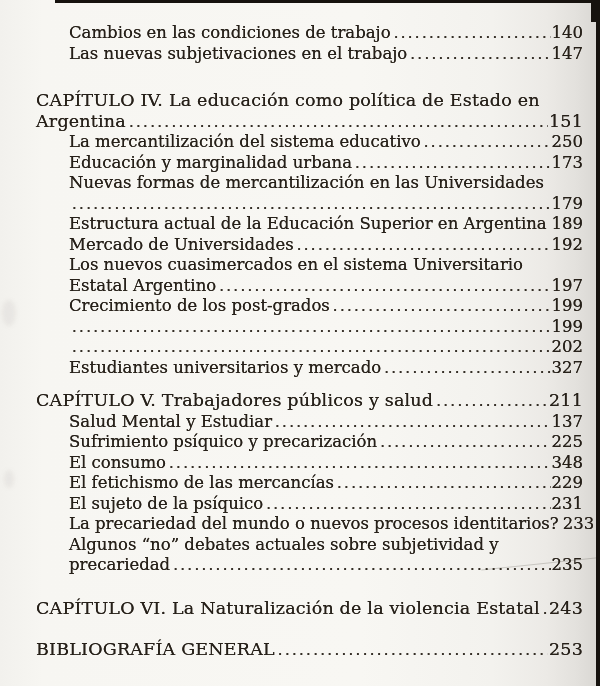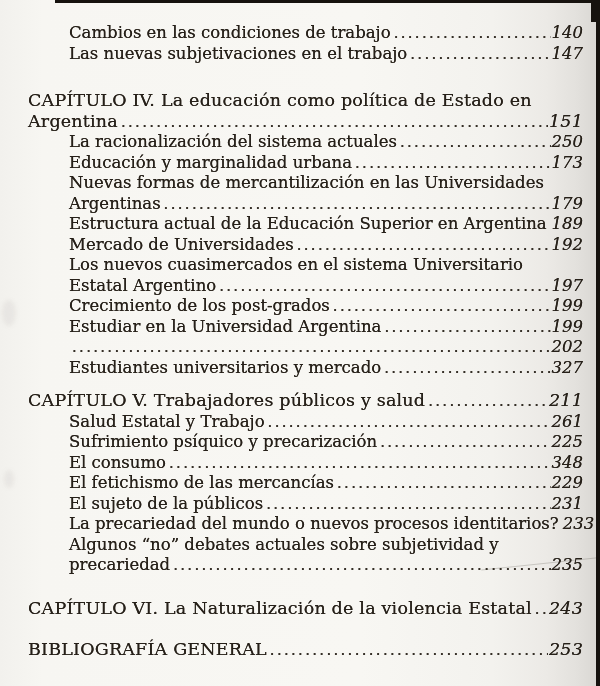--- a/index.html
+++ b/index.html
@@ -25,28 +25,28 @@
   .smudge.s2 { left: 4px; top: 470px; width: 10px; height: 18px; }
 
   
   .toc {
     position: absolute; top: 23px; left: 0; right: 0;
     padding-right: 17px;
     text-shadow: 0 0 0.6px rgba(38,30,22,.85);
   }
   .row { display: flex; align-items: baseline; line-height: 20.5px; white-space: nowrap; }
   .row .t  { flex: 0 0 auto; }
-  .row.chapter { padding-left: 28px; font-size: 17.5px; letter-spacing: .2px; }
+  .row.chapter { padding-left: 28px; font-size: 17.5px; letter-spacing: .2px; margin-left: 8px; }
   .row.sub     { padding-left: 69px; font-size: 16.5px; }
   .dots {
     flex: 1 1 auto; overflow: hidden;
     padding-left: 3px; letter-spacing: 2.3px;
     font-size: 15px; color: #332d25;
   }
-  .pg { flex: 0 0 auto; padding-left: 1px; font-style: italic; }
+  .pg { flex: 0 0 auto; padding-left: 1px; }
   .gap { width: 100%; }
 </style>
 </head>
 <body>
 
 <div class="page">
   <div class="smudge s1"></div>
   <div class="smudge s2"></div>
 
   <div class="toc" id="toc">
@@ -63,34 +63,33 @@
       <div class="gap" style="height: 26px;"></div>
       <div class="row chapter">
         <span class="t">CAPÍTULO IV. La educación como política de Estado en</span>
       </div>
       <div class="row chapter">
         <span class="t">Argentina</span>
         <span class="dots">......................................................................................................................................................</span>
         <span class="pg">151</span>
       </div>
       <div class="row sub">
-        <span class="t">La racionalización del sistema actuales</span>
+        <span class="t">La mercantilización del sistema educativo</span>
         <span class="dots">......................................................................................................................................................</span>
         <span class="pg">250</span>
       </div>
       <div class="row sub">
         <span class="t">Educación y marginalidad urbana</span>
         <span class="dots">......................................................................................................................................................</span>
         <span class="pg">173</span>
       </div>
       <div class="row sub">
         <span class="t">Nuevas formas de mercantilización en las Universidades</span>
       </div>
       <div class="row sub">
-        <span class="t">Argentinas</span>
         <span class="dots">......................................................................................................................................................</span>
         <span class="pg">179</span>
       </div>
       <div class="row sub">
         <span class="t">Estructura actual de la Educación Superior en Argentina</span>
         <span class="dots">......................................................................................................................................................</span>
         <span class="pg">189</span>
       </div>
       <div class="row sub">
         <span class="t">Mercado de Universidades</span>
@@ -104,61 +103,60 @@
         <span class="t">Estatal Argentino</span>
         <span class="dots">......................................................................................................................................................</span>
         <span class="pg">197</span>
       </div>
       <div class="row sub">
         <span class="t">Crecimiento de los post-grados</span>
         <span class="dots">......................................................................................................................................................</span>
         <span class="pg">199</span>
       </div>
       <div class="row sub">
-        <span class="t">Estudiar en la Universidad Argentina</span>
         <span class="dots">......................................................................................................................................................</span>
         <span class="pg">199</span>
       </div>
       <div class="row sub">
         <span class="dots">......................................................................................................................................................</span>
         <span class="pg">202</span>
       </div>
       <div class="row sub">
         <span class="t">Estudiantes universitarios y mercado</span>
         <span class="dots">......................................................................................................................................................</span>
         <span class="pg">327</span>
       </div>
       <div class="gap" style="height: 12px;"></div>
       <div class="row chapter">
         <span class="t">CAPÍTULO V. Trabajadores públicos y salud</span>
         <span class="dots">......................................................................................................................................................</span>
         <span class="pg">211</span>
       </div>
       <div class="row sub">
-        <span class="t">Salud Estatal y Trabajo</span>
+        <span class="t">Salud Mental y Estudiar</span>
         <span class="dots">......................................................................................................................................................</span>
-        <span class="pg">261</span>
+        <span class="pg">137</span>
       </div>
       <div class="row sub">
         <span class="t">Sufrimiento psíquico y precarización</span>
         <span class="dots">......................................................................................................................................................</span>
         <span class="pg">225</span>
       </div>
       <div class="row sub">
         <span class="t">El consumo</span>
         <span class="dots">......................................................................................................................................................</span>
         <span class="pg">348</span>
       </div>
       <div class="row sub">
         <span class="t">El fetichismo de las mercancías</span>
         <span class="dots">......................................................................................................................................................</span>
         <span class="pg">229</span>
       </div>
       <div class="row sub">
-        <span class="t">El sujeto de la públicos</span>
+        <span class="t">El sujeto de la psíquico</span>
         <span class="dots">......................................................................................................................................................</span>
         <span class="pg">231</span>
       </div>
       <div class="row sub">
         <span class="t">La precariedad del mundo o nuevos procesos identitarios?</span>
         <span class="dots">......................................................................................................................................................</span>
         <span class="pg">233</span>
       </div>
       <div class="row sub">
         <span class="t">Algunos “no” debates actuales sobre subjetividad y</span>

